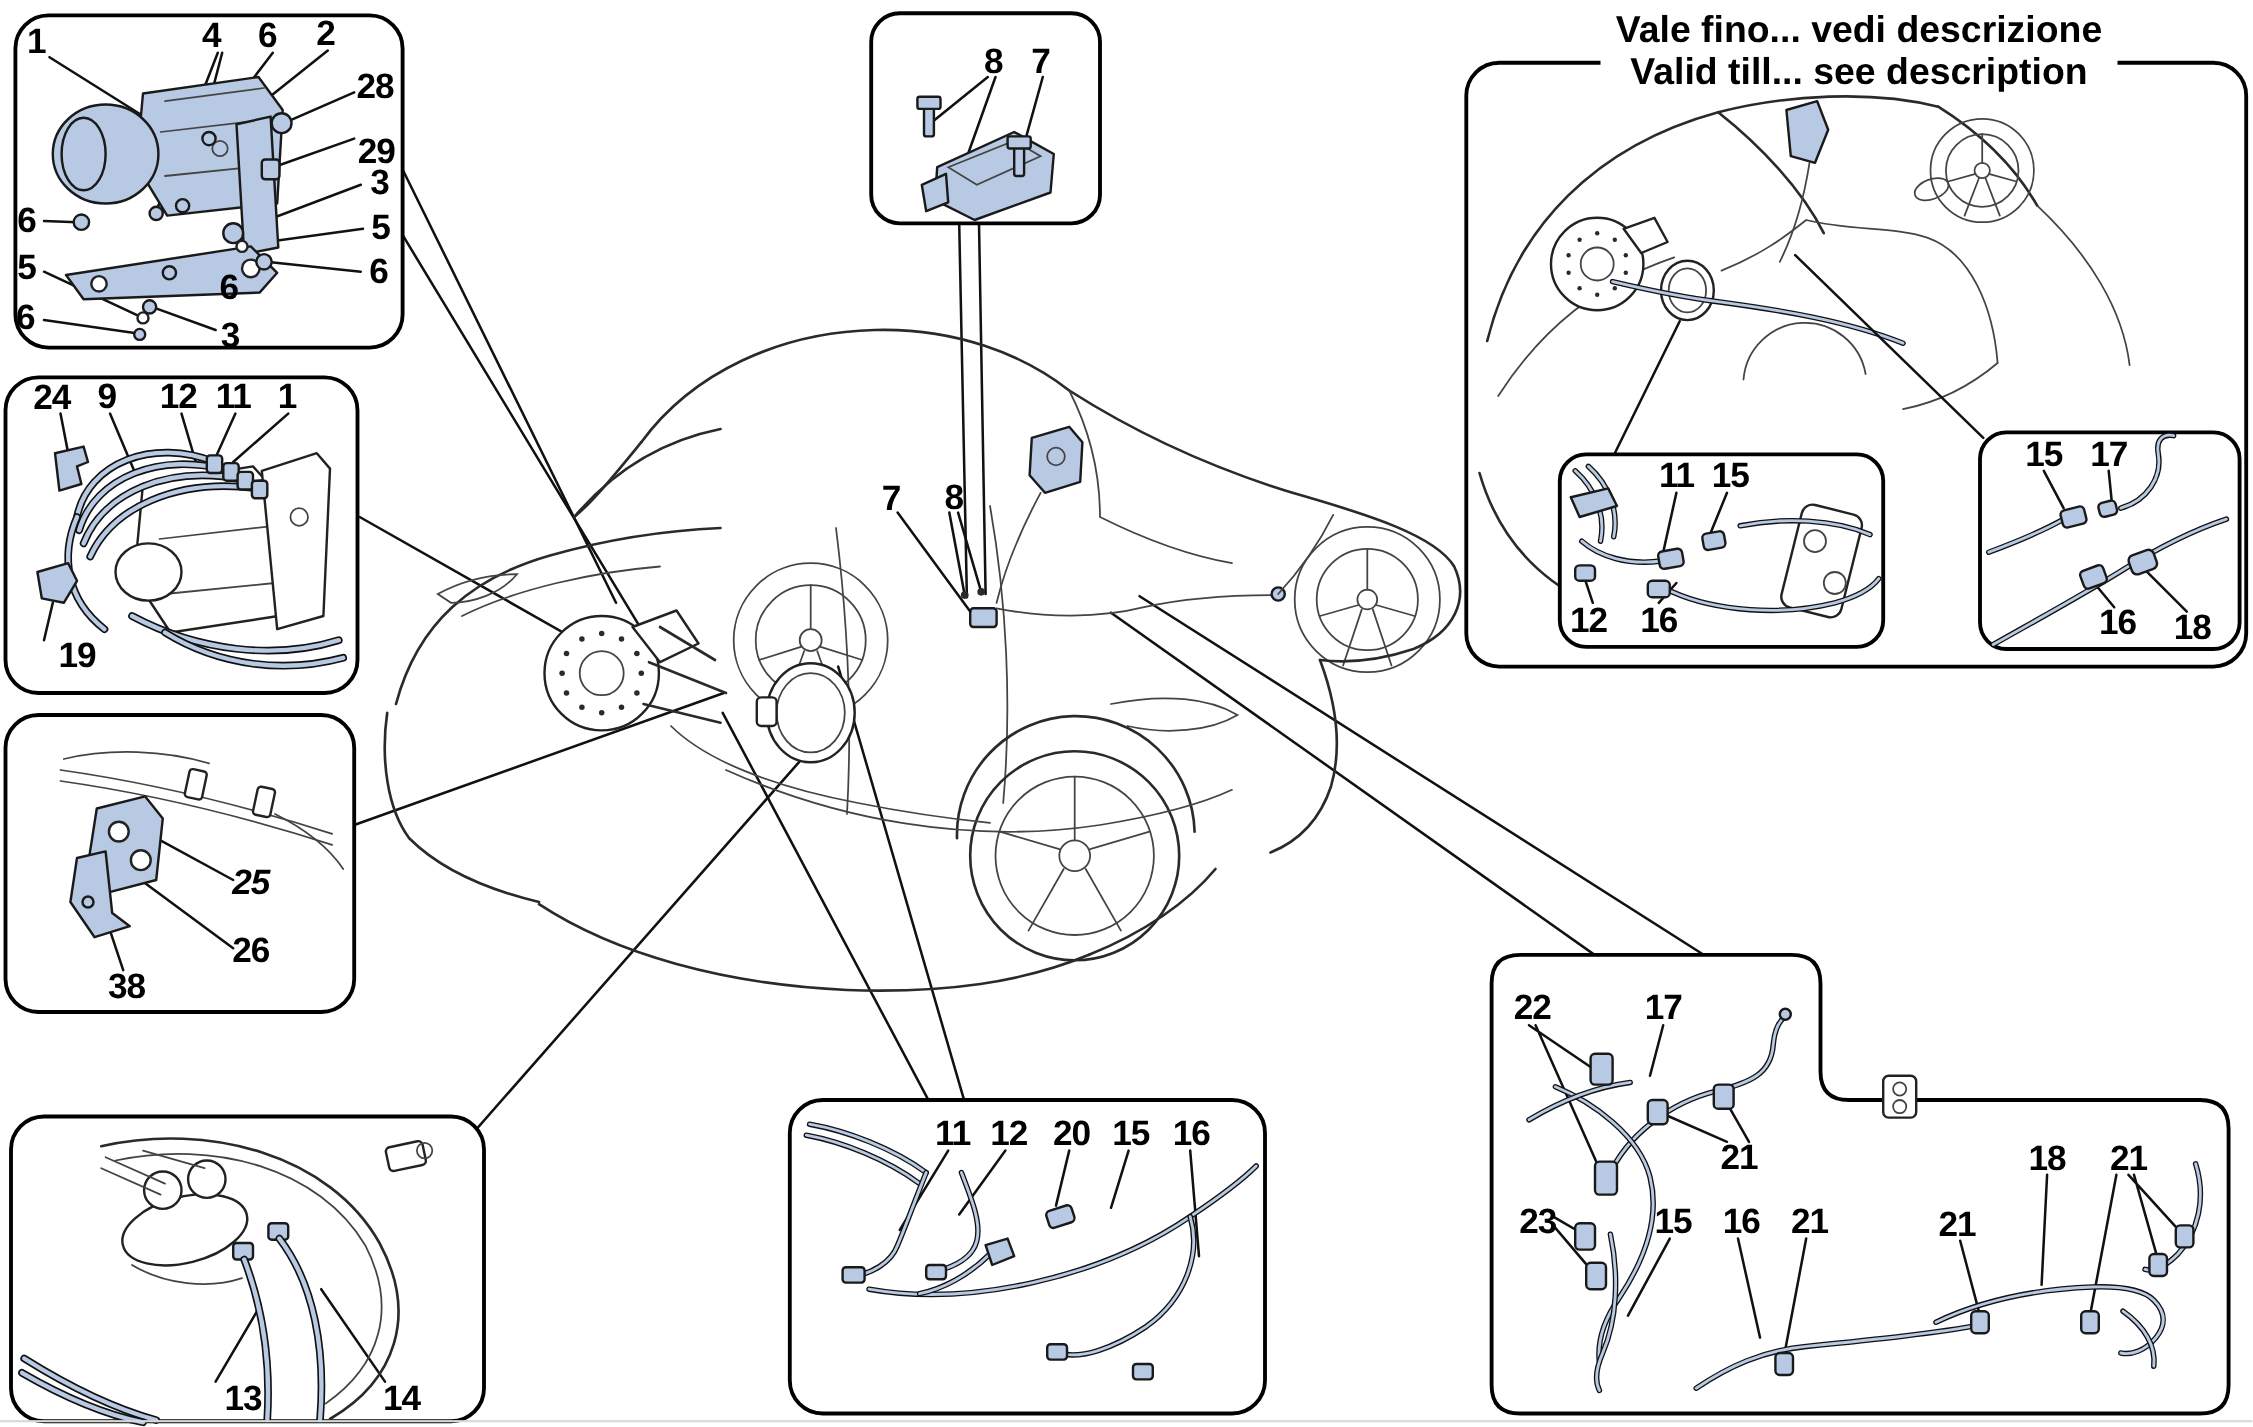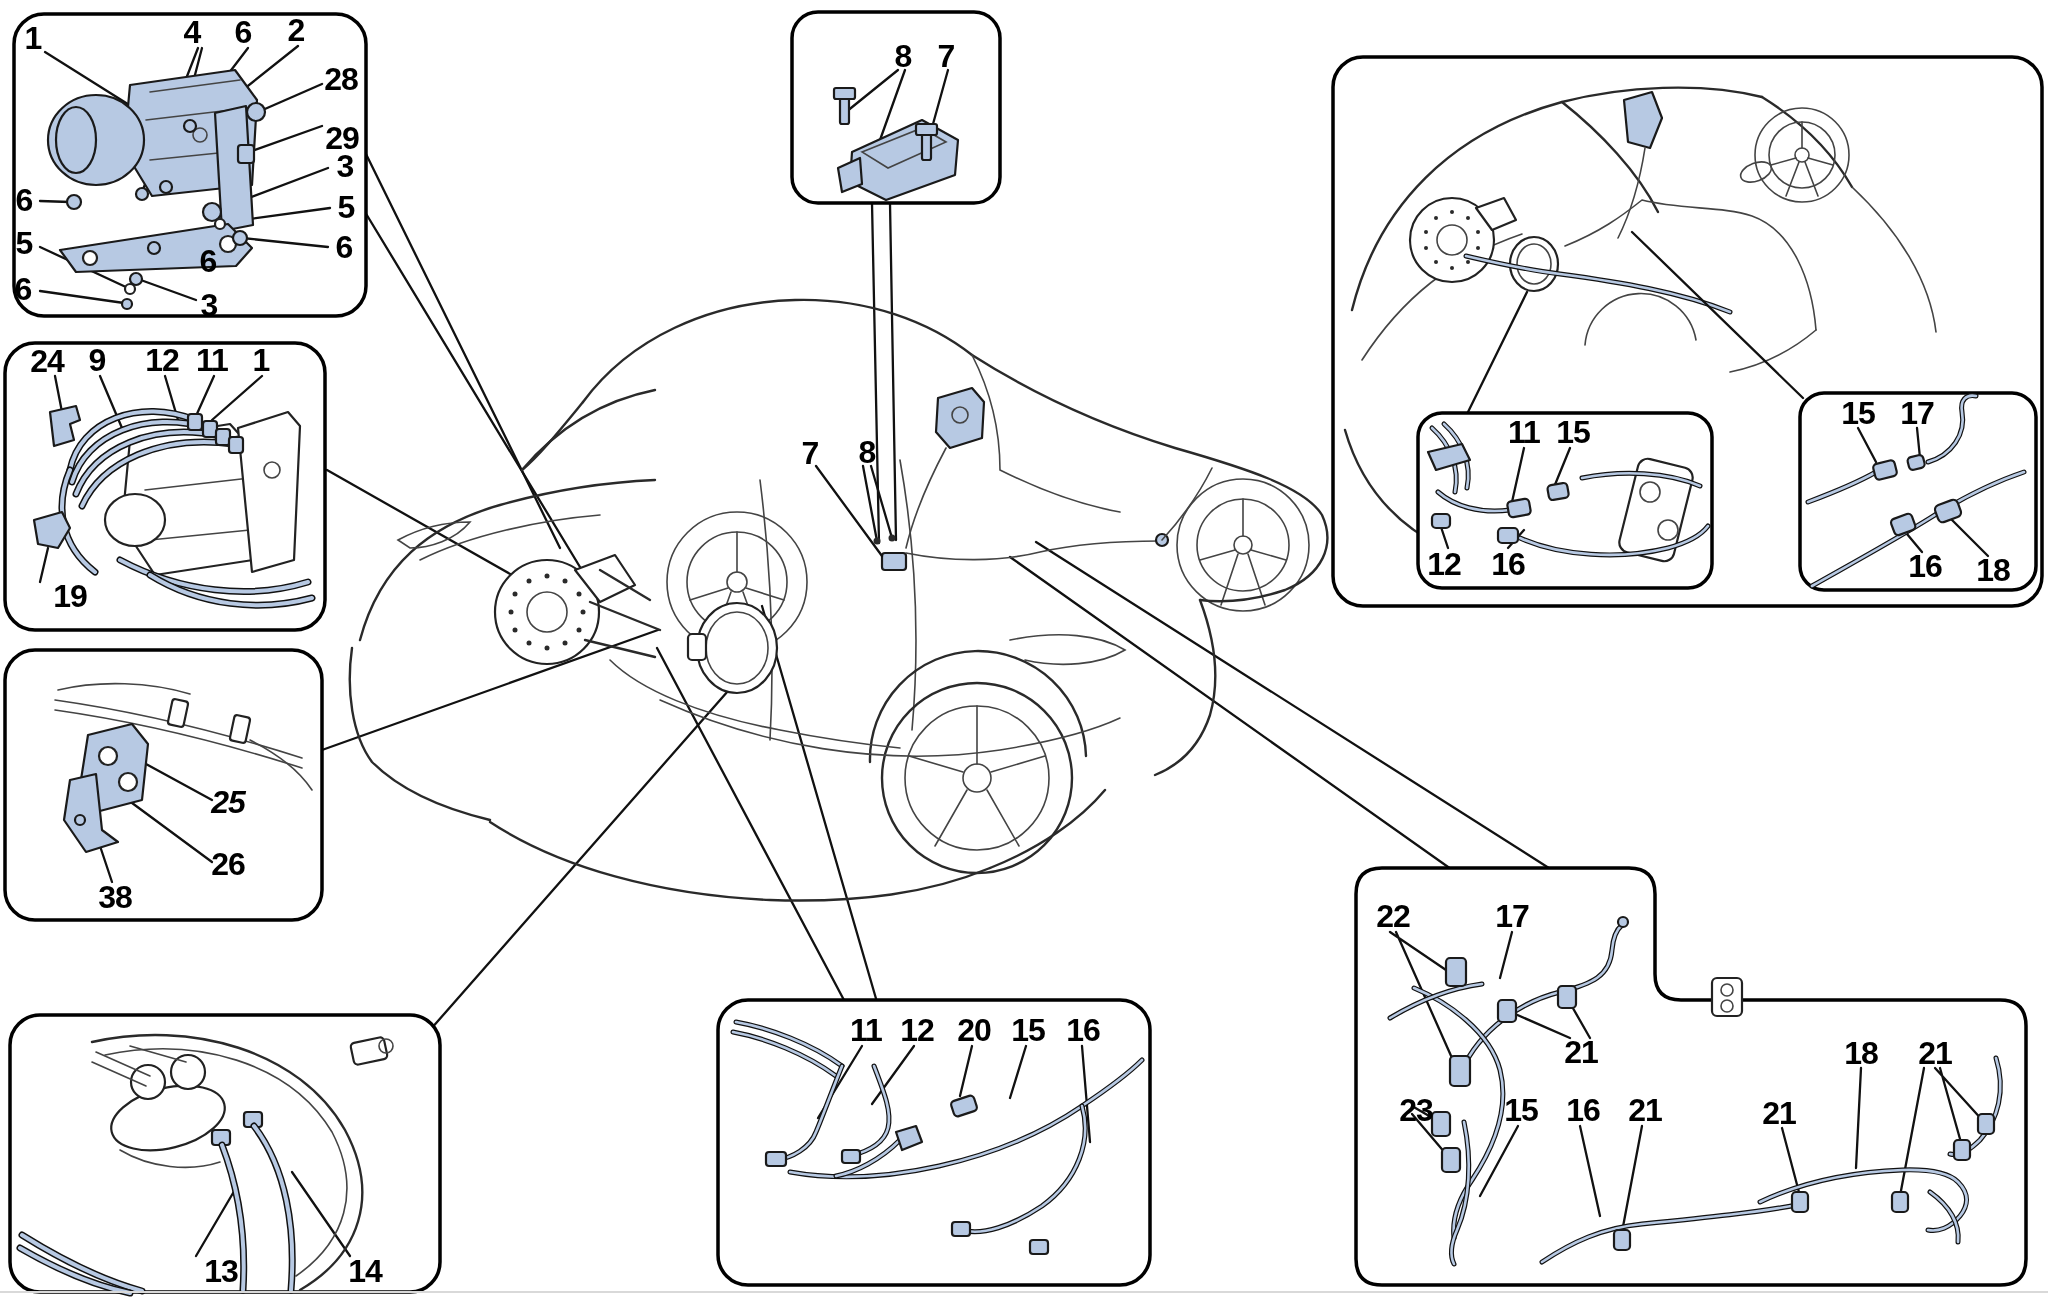--- a/index.html
+++ b/index.html
@@ -453,20 +453,24 @@
       <path class="pipe pipe-thin pipe-thin-outline" d="M1812,586 C1858,560 1898,538 1930,518 C1962,498 1994,482 2024,472"></path>
           <path class="pipe pipe-thin pipe-thin-core" d="M1812,586 C1858,560 1898,538 1930,518 C1962,498 1994,482 2024,472"></path>
       <rect class="hl" x="1874" y="462" width="22" height="16" rx="4" transform="rotate(-14 1885 470)"></rect>
       <rect class="hl" x="1908" y="456" width="16" height="13" rx="4" transform="rotate(-14 1916 462)"></rect>
       <rect class="hl" x="1892" y="516" width="22" height="17" rx="4" transform="rotate(-20 1903 524)"></rect>
       <rect class="hl" x="1936" y="502" width="24" height="18" rx="5" transform="rotate(-20 1948 511)"></rect>
     </g>
   </g>
 </svg>
 
+<div class="hdr">
+  <div>Vale fino... vedi descrizione</div>
+  <div>Valid till... see description</div>
+</div>
 
 <div id="labels-layer">
       <span class="callout-num" style="left: 33px; top: 38px;">1</span>
       <span class="callout-num" style="left: 192px; top: 32px;">4</span>
       <span class="callout-num" style="left: 243px; top: 32px;">6</span>
       <span class="callout-num" style="left: 296px; top: 30px;">2</span>
       <span class="callout-num" style="left: 341px; top: 79px;">28</span>
       <span class="callout-num" style="left: 342px; top: 138px;">29</span>
       <span class="callout-num" style="left: 345px; top: 166px;">3</span>
       <span class="callout-num" style="left: 346px; top: 207px;">5</span>
@@ -490,21 +494,21 @@
       <span class="callout-num" style="left: 181px; top: 1271px; margin-left: 40px;">13</span>
       <span class="callout-num" style="left: 365px; top: 1271px;">14</span>
       <span class="callout-num" style="left: 866px; top: 1030px;">11</span>
       <span class="callout-num" style="left: 917px; top: 1030px;">12</span>
       <span class="callout-num" style="left: 974px; top: 1030px;">20</span>
       <span class="callout-num" style="left: 1028px; top: 1030px;">15</span>
       <span class="callout-num" style="left: 1083px; top: 1030px;">16</span>
       <span class="callout-num" style="left: 1393px; top: 916px;">22</span>
       <span class="callout-num" style="left: 1512px; top: 916px;">17</span>
       <span class="callout-num" style="left: 1581px; top: 1052px;">21</span>
-      <span class="callout-num" style="left: 1398px; top: 1110px; margin-left: 18px;">23</span>
+      <span class="callout-num" style="left: 1398px; top: 1110px;">23</span>
       <span class="callout-num" style="left: 1521px; top: 1110px;">15</span>
       <span class="callout-num" style="left: 1583px; top: 1110px;">16</span>
       <span class="callout-num" style="left: 1645px; top: 1110px;">21</span>
       <span class="callout-num" style="left: 1861px; top: 1053px;">18</span>
       <span class="callout-num" style="left: 1935px; top: 1053px;">21</span>
       <span class="callout-num" style="left: 1779px; top: 1113px;">21</span>
       <span class="callout-num" style="left: 1524px; top: 432px;">11</span>
       <span class="callout-num" style="left: 1573px; top: 432px;">15</span>
       <span class="callout-num" style="left: 1444px; top: 564px;">12</span>
       <span class="callout-num" style="left: 1508px; top: 564px;">16</span>

